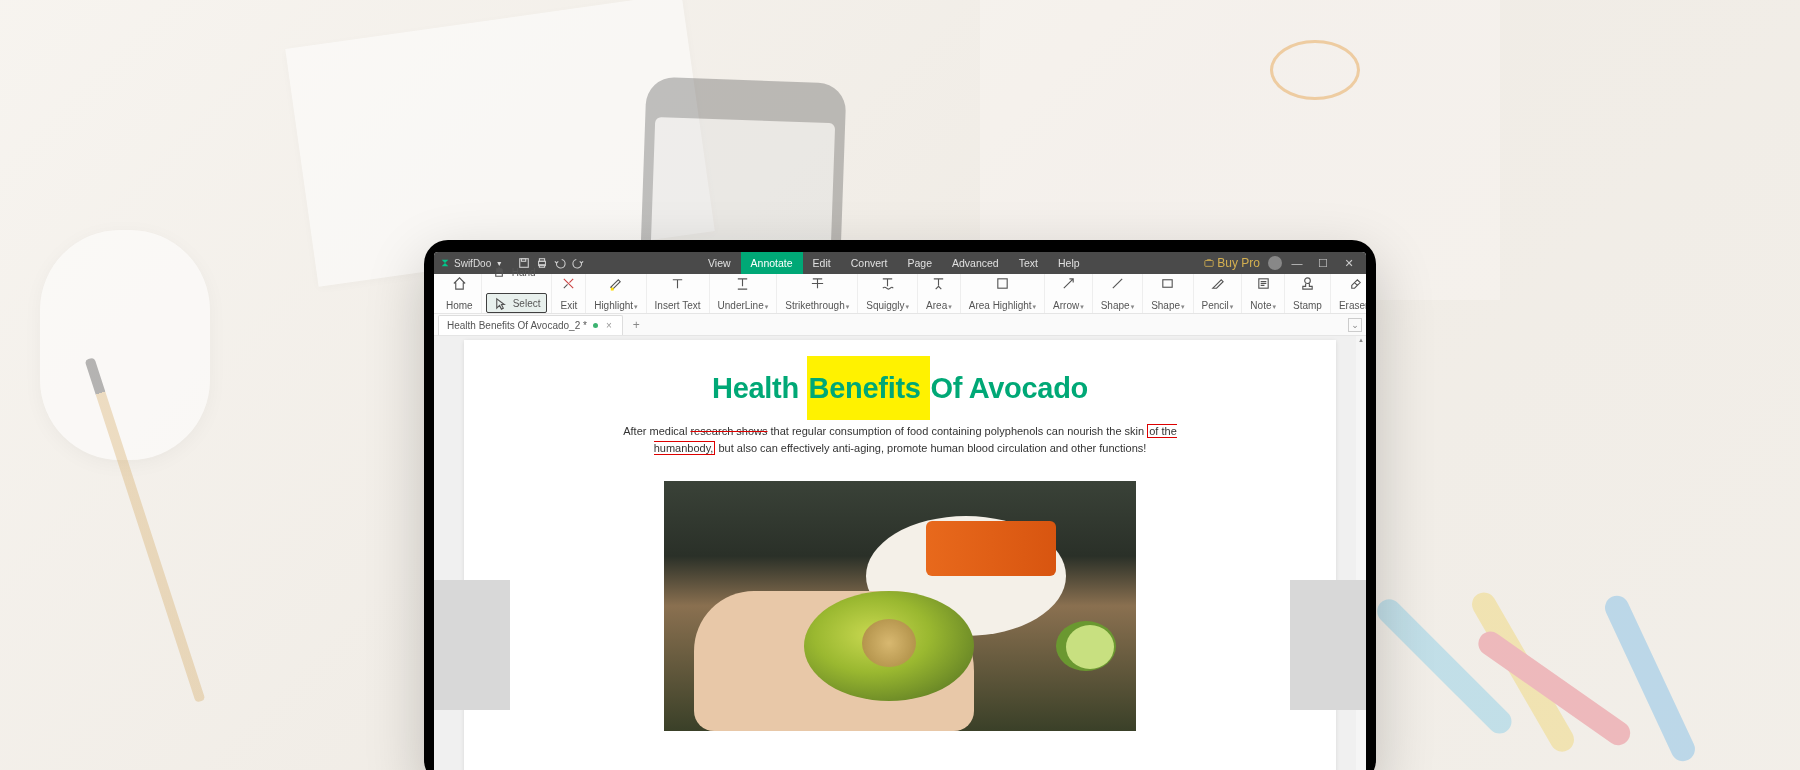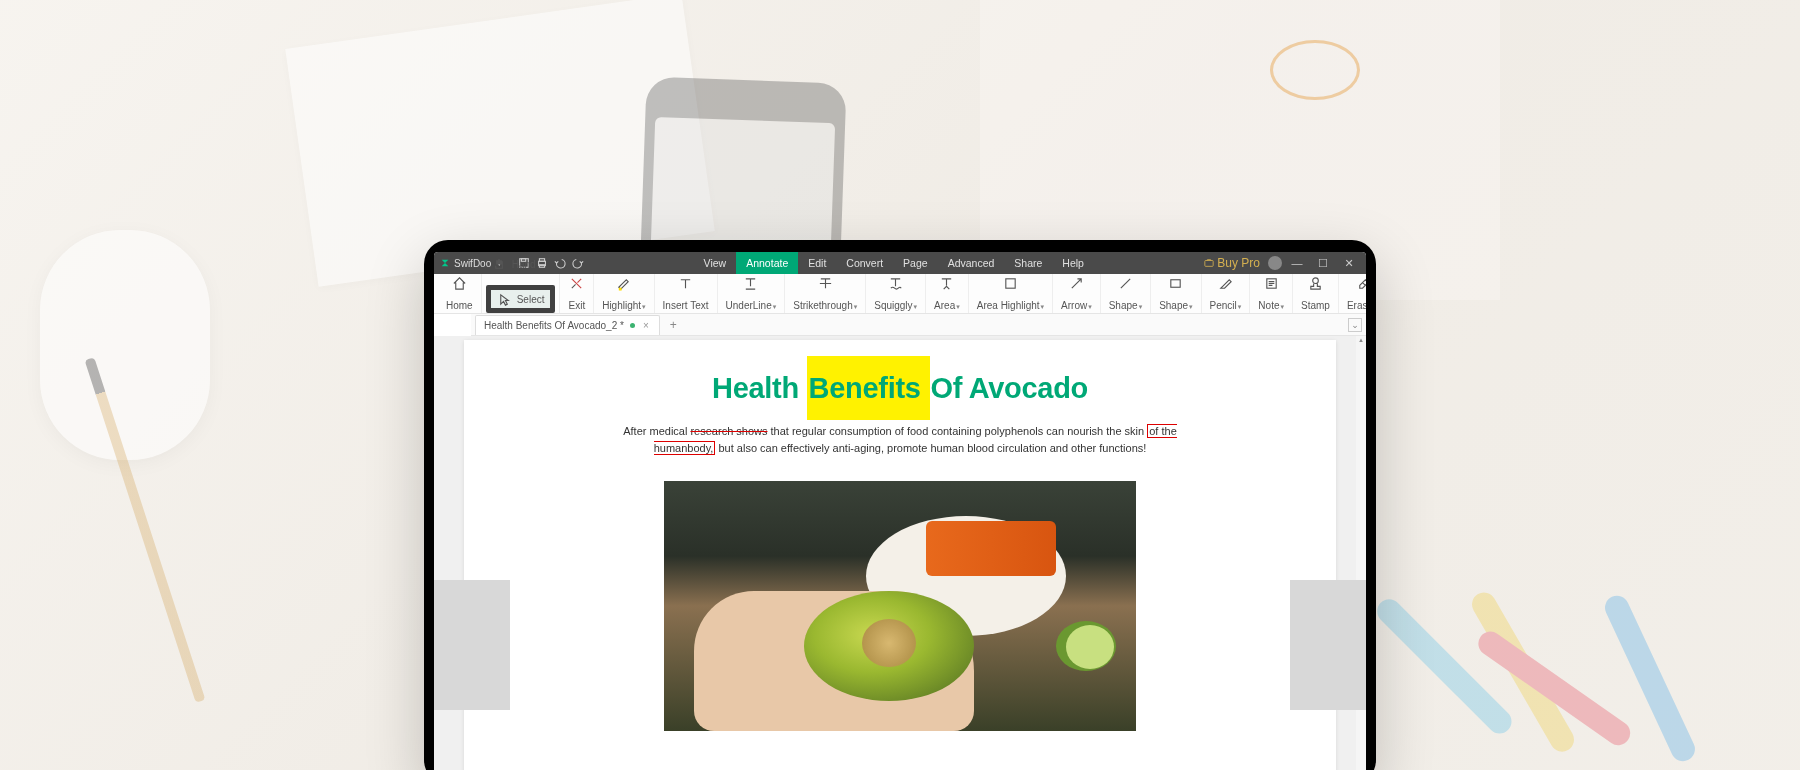--- a/index.html
+++ b/index.html
@@ -37,27 +37,27 @@
 .buy-pro { color: #d4b050; font-size: 12px; display: flex; align-items: center; gap: 3px; padding: 0 4px; }
 .buy-pro svg { width: 10px; height: 10px; }
 .win-btn { width: 22px; height: 18px; display: flex; align-items: center; justify-content: center; cursor: pointer; color: #ccc; font-size: 11px; }
 .avatar-ico { width: 14px; height: 14px; background: #888; border-radius: 50%; }
 
 .ribbon { height: 40px; background: #fdfdfd; border-bottom: 1px solid #e5e5e5; display: flex; align-items: center; padding: 0 4px; gap: 0; }
 .rb-col { display: flex; flex-direction: column; align-items: center; padding: 2px 8px; cursor: pointer; border-right: 1px solid #eee; height: 100%; justify-content: center; }
 .rb-col:last-child{border-right:none;}
 .rb-split { display: flex; flex-direction: column; padding: 0 4px; gap: 12px; height: 100%; justify-content: flex-end; border-right:1px solid #eee;}
 .rb-split-item { display: flex; align-items: center; gap: 4px; font-size: 10px; color: #555; padding: 1px 6px; cursor: pointer; border-radius: 2px;}
-.rb-split-item.sel { background: #e8f0ed; border:5px solid #404040;}
+.rb-split-item.sel { background: #e8f0ed; border:1px solid #404040;}
 .rb-icon { width: 16px; height: 16px; display: flex; align-items: center; justify-content: center; }
 .rb-icon svg { width: 15px; height: 15px; stroke: #555; fill: none; stroke-width: 1.2; }
 .rb-label { font-size: 10px; color: #555; margin-top: 9px; white-space: nowrap; }
 .rb-caret { font-size: 7px; margin-left: 1px; color: #888; }
 
-.tabbar { height: 22px; background: #fafafa; border-bottom: 1px solid #e5e5e5; display: flex; align-items: center; padding: 0 4px; position: relative; margin-left: 37px; }
+.tabbar { height: 22px; background: #fafafa; border-bottom: 1px solid #e5e5e5; display: flex; align-items: center; padding: 0 4px; position: relative; }
 .doc-tab { height: 20px; background: #fff; border: 1px solid #ddd; border-bottom: none; padding: 0 10px 0 8px; font-size: 10px; color: #555; display: flex; align-items: center; gap: 6px; border-radius: 2px 2px 0 0; }
 .tab-dot { width: 5px; height: 5px; background: #3cb371; border-radius: 50%; }
 .tab-close { font-size: 10px; color: #999; cursor: pointer; margin-left: 2px; }
 .tab-add { margin-left: 6px; font-size: 12px; color: #888; cursor: pointer; padding: 0 4px; }
 .tab-collapse { position: absolute; right: 4px; width: 14px; height: 14px; border: 1px solid #ccc; font-size: 9px; display: flex; align-items: center; justify-content: center; color: #888; cursor: pointer; }
 
 .canvas-area { flex: 1; background: #f0f0f0; position: relative; overflow: hidden; }
 .scroll-track { position: absolute; right: 0; top: 0; bottom: 0; width: 10px; background: #f5f5f5; }
 .scroll-up { position: absolute; top: 0; width: 10px; height: 10px; font-size: 7px; text-align: center; color: #888; }
 .page-expand { position: absolute; left: 0; top: 246px; width: 12px; height: 20px; background: #f8f8f8; border: 1px solid #ddd; font-size: 8px; display: flex; align-items: center; justify-content: center; color: #888; cursor: pointer; }
@@ -138,21 +138,21 @@
           </svg>
         </div>
 
     <div class="tb-menus">
       <div class="tb-menu">View</div>
       <div class="tb-menu active">Annotate</div>
       <div class="tb-menu">Edit</div>
       <div class="tb-menu">Convert</div>
       <div class="tb-menu">Page</div>
       <div class="tb-menu">Advanced</div>
-      <div class="tb-menu">Share</div>
+      <div class="tb-menu">Text</div>
       <div class="tb-menu">Help</div>
     </div>
 
     <div class="tb-right">
       <div class="buy-pro">
         <svg viewBox="0 0 12 12">
               <rect x="1" y="3" width="10" height="7" rx="1" fill="none" stroke="#d4b050"></rect>
               <path d="M4 3 L4 2 L8 2 L8 3" fill="none" stroke="#d4b050"></path>
             </svg>
         <span>Buy Pro</span>

